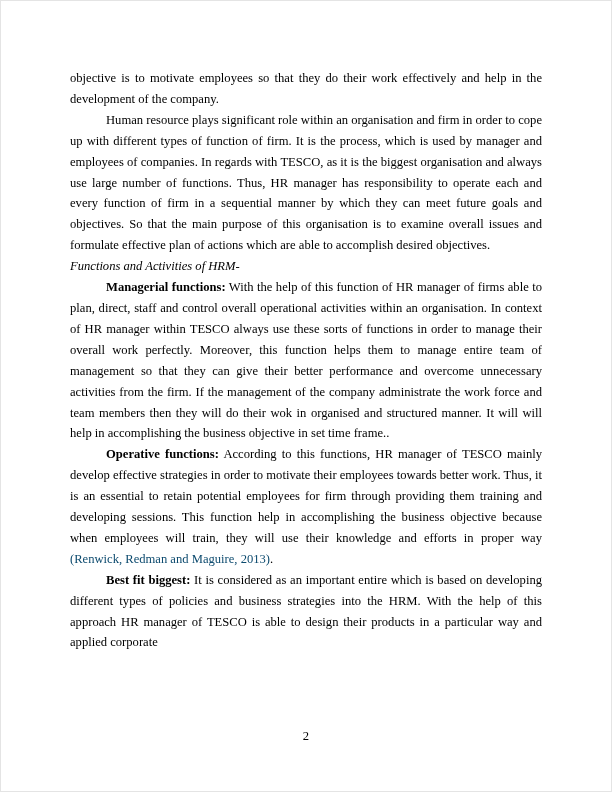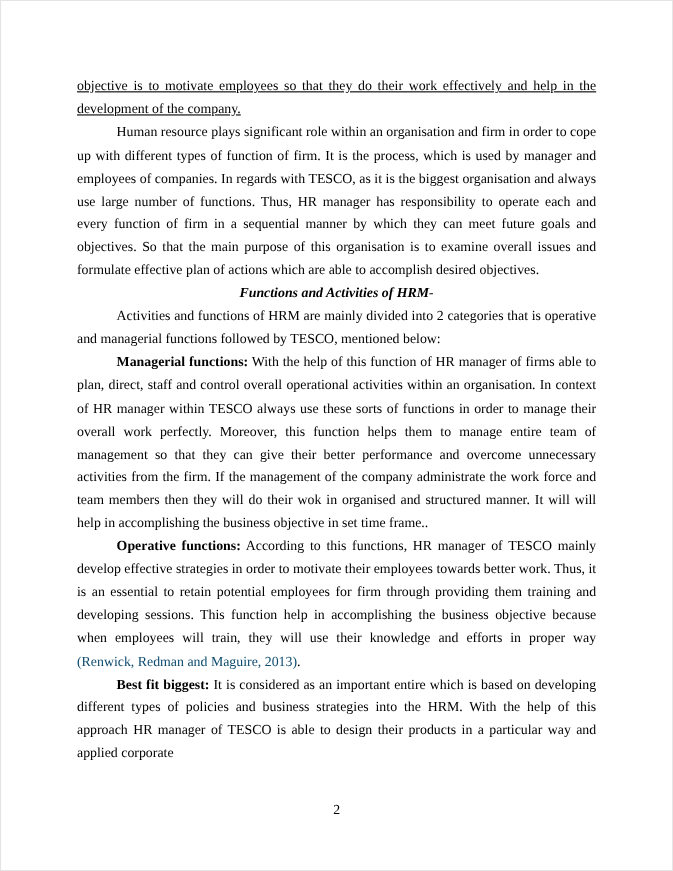--- a/index.html
+++ b/index.html
@@ -28,27 +28,26 @@
   }
   .content p, .content h3 {
     margin: 0;
     padding: 0;
   }
   .indent {
     text-indent: 36px;
   }
   .no-indent {
     text-indent: 0;
-    text-decoration: underline;
   }
   .heading {
     font-size: 12.6px;
-    font-weight: bold;
+    font-weight: normal;
     font-style: italic;
-    text-align: center;
+    text-align: left;
   }
   .lead {
     font-weight: bold;
   }
   .citation {
     color: #0c4a6e;
     text-decoration: none;
     cursor: pointer;
   }
   .page-number {
@@ -65,21 +64,20 @@
 
 <div class="page">
   <div class="content">
 
     <p class="no-indent">objective is to motivate employees so that they do their work effectively and help in the development of the company.</p>
 
     <p class="indent">Human resource plays significant role within an organisation and firm in order to cope up with different types of function of firm. It is the process, which is used by manager and employees of companies. In regards with TESCO, as it is the biggest organisation and always use large number of functions. Thus, HR manager has responsibility to operate each and every function of firm in a sequential manner by which they can meet future goals and objectives. So that the main purpose of this organisation is to examine overall issues and formulate effective plan of actions which are able to accomplish desired objectives.</p>
 
     <h3 class="heading">Functions and Activities of HRM-</h3>
 
-    <p class="indent">Activities and functions of HRM are mainly divided into 2 categories that is operative and managerial functions followed by TESCO, mentioned below:</p>
 
     <p class="indent"><span class="lead">Managerial functions:</span><span> With the help of this function of HR manager of firms able to plan, direct, staff and control overall operational activities within an organisation. In context of HR manager within TESCO always use these sorts of functions in order to manage their overall work perfectly. Moreover, this function helps them to manage entire team of management so that they can give their better performance and overcome unnecessary activities from the firm. If the management of the company administrate the work force and team members then they will do their wok in organised and structured manner. It will will help in accomplishing the business objective in set time frame..</span></p>
 
     <p class="indent"><span class="lead">Operative functions:</span><span> According to this functions, HR manager of TESCO mainly develop effective strategies in order to motivate their employees towards better work. Thus, it is an essential to retain potential employees for firm through providing them training and developing sessions. This function help in accomplishing the business objective because when employees will train, they will use their knowledge and efforts in proper way </span><span class="citation">(Renwick, Redman and Maguire, 2013)</span><span>.</span></p>
 
 
     <p class="indent"><span class="lead">Best fit biggest:</span><span> It is considered as an important entire which is based on developing different types of policies and business strategies into the HRM. With the help of this approach HR manager of TESCO is able to design their products in a particular way and applied corporate</span></p>
 
   </div>
 

